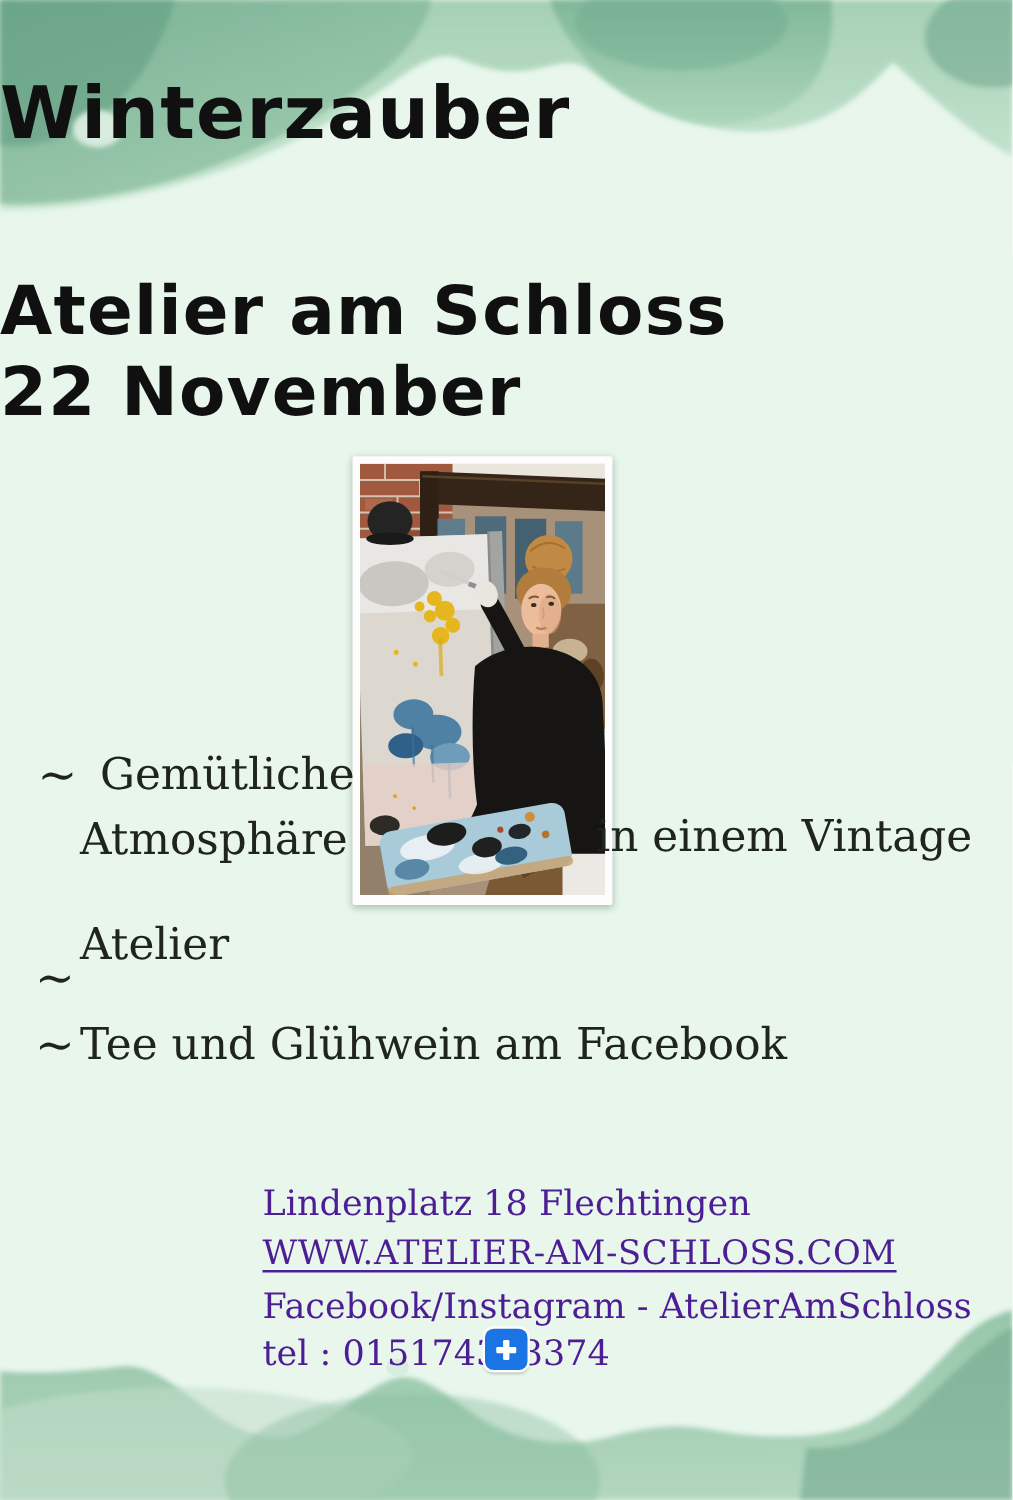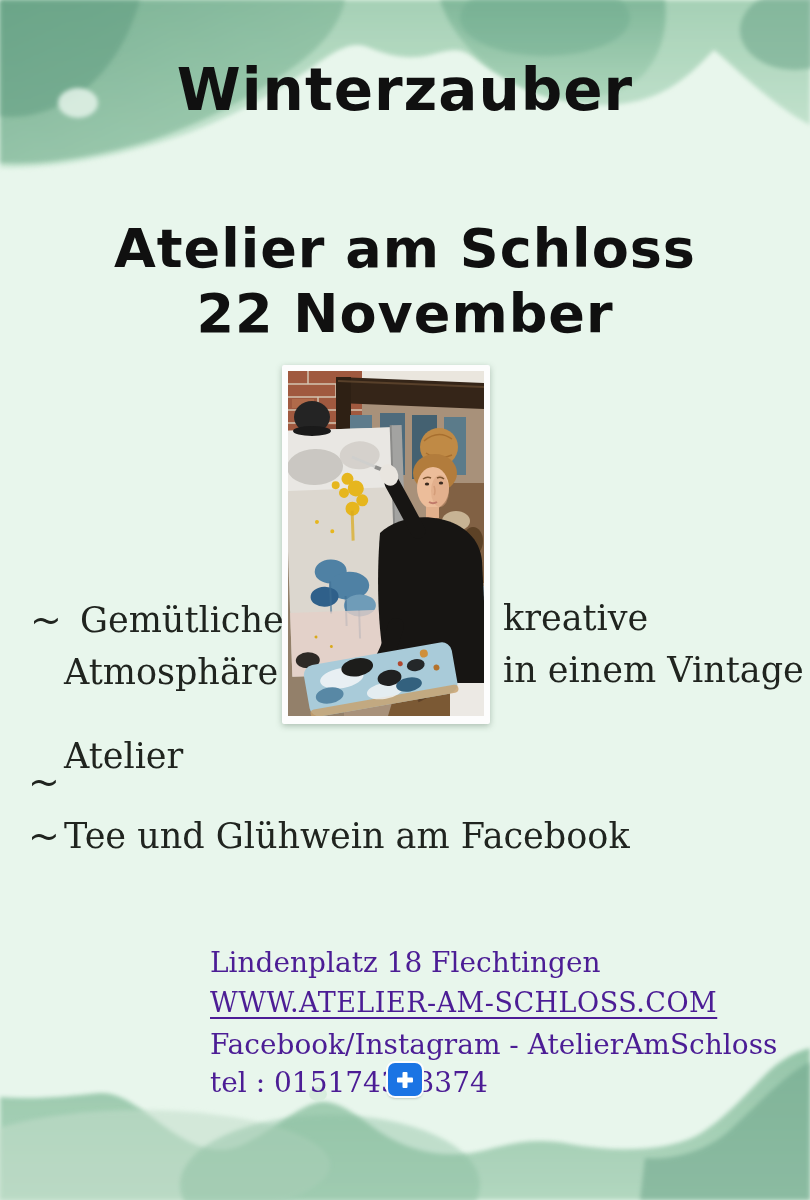--- a/index.html
+++ b/index.html
@@ -8,21 +8,21 @@
     width:810px; height:1200px;
     background:#e8f6ec;
     overflow:hidden;
     font-family:"DejaVu Serif", serif;
   }
   .wc { position:absolute; inset:0; pointer-events:none; }
 
   
   .tl {
     position:absolute; left:0; width:100%;
-    text-align:center;
+    text-align:left;
     font-family:"DejaVu Sans", sans-serif;
     font-weight:800;
     color:#101010;
     letter-spacing:1px;
     white-space:nowrap;
   }
   .tl-big   { font-size:58px; }
   .tl-small { font-size:54px; }
 
   
@@ -259,23 +259,22 @@
         <ellipse cx="120" cy="318" rx="13" ry="7" fill="#33617e"></ellipse>
         <circle cx="140" cy="290" r="4" fill="#cf8f3a"></circle>
         <circle cx="150" cy="306" r="3" fill="#b4722c"></circle>
         <circle cx="115" cy="296" r="2.5" fill="#b0472f"></circle>
       </g>
     </svg>
   </div>
 
   <span class="seg tilde" style="left:30px;  top:598px;">~</span>
   <span class="seg" style="left:80px;  top:600px;">Gemütliche</span>
-  <span class="seg" style="left:503px; top:598px;">kreative</span>
   <span class="seg" style="left:64px;  top:652px;">Atmosphäre</span>
-  <span class="seg" style="left:503px; top:650px;">in einem Vintage</span>
+  <span class="seg" style="left:477px; top:650px;">in einem Vintage</span>
   <span class="seg" style="left:64px;  top:708px;margin-top:28px;">Atelier</span>
 
   <span class="seg tilde" style="left:28px; top:760px;">~</span>
 
   <span class="seg tilde" style="left:28px; top:814px;">~</span>
   <span class="seg" style="left:64px; top:816px;">Tee und Glühwein am Facebook</span>
 
   <div class="cl" style="top:946px;">Lindenplatz 18 Flechtingen</div>
   <div class="cl cl-web" style="top:987px;">WWW.ATELIER-AM-SCHLOSS.COM</div>
   <div class="cl" style="top:1028px;">Facebook/Instagram - AtelierAmSchloss</div>

